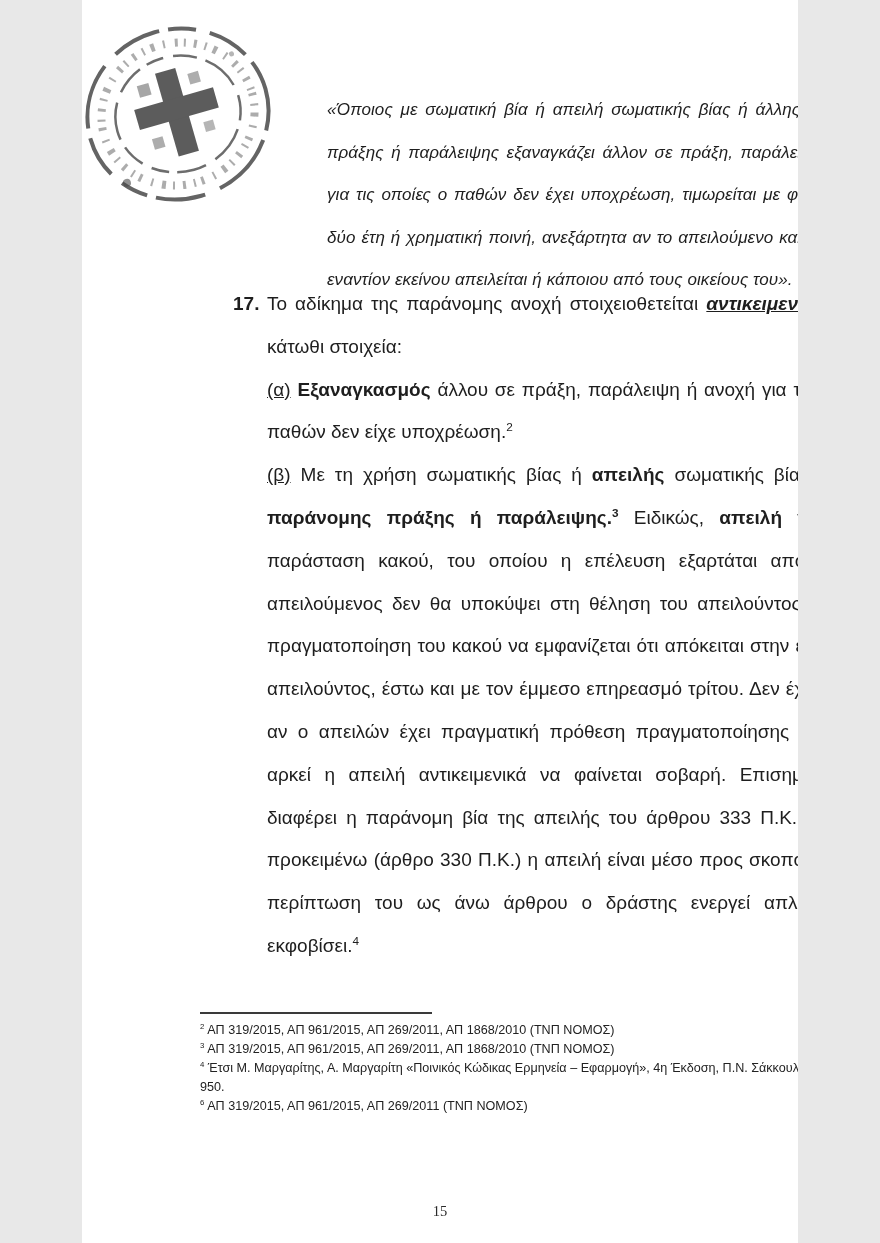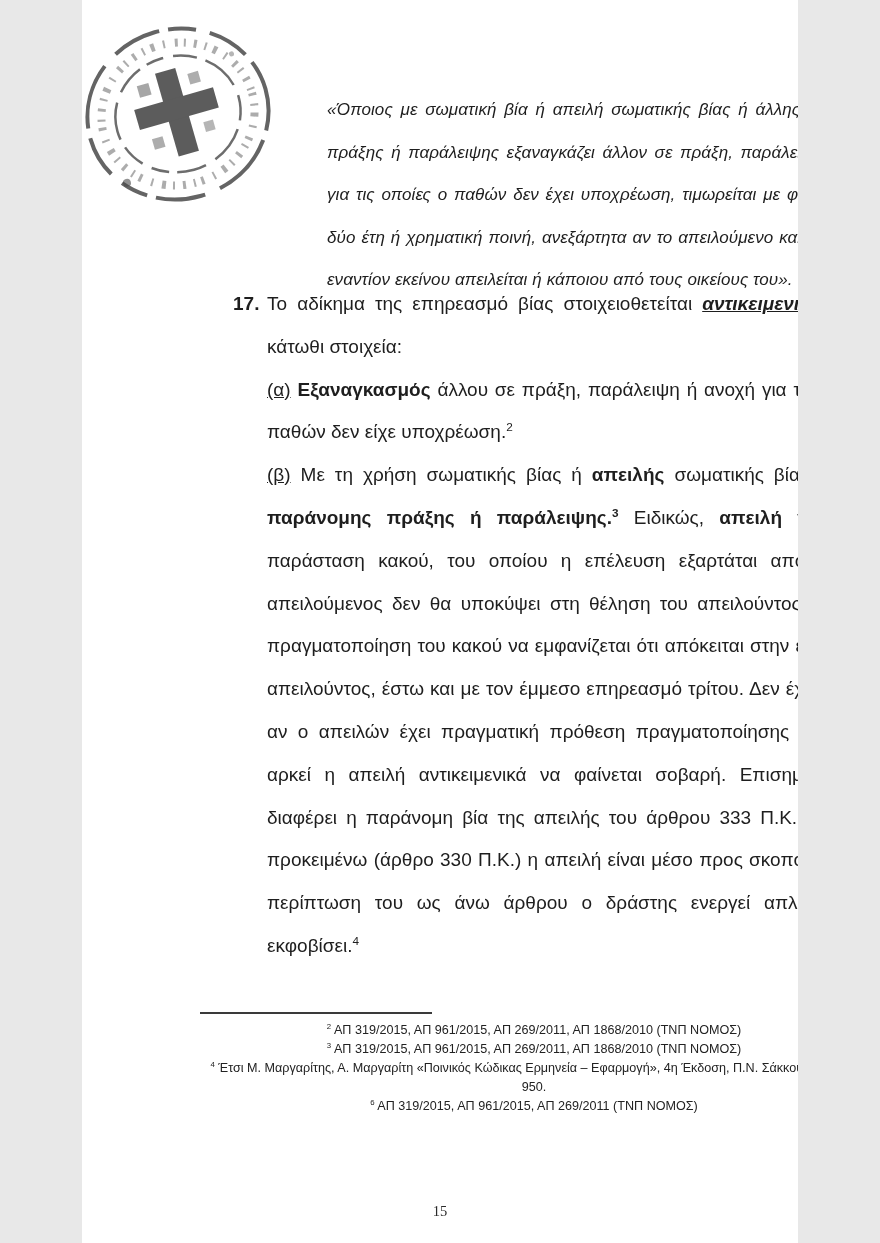--- a/index.html
+++ b/index.html
@@ -68,21 +68,21 @@
     width: 668px;
     font-size: 12.6px;
     line-height: 19px;
     color: #222;
   }
   .footnote-rule {
     width: 232px;
     border-top: 2.5px solid #3a3a3a;
     margin-bottom: 7px;
   }
-  .footnote { text-align: center; }
+  .footnote { text-align: left; }
 
   
   .page-number {
     position: absolute;
     left: 0;
     right: 0;
     top: 1160px;
     text-align: center;
     font-size: 14.5px;
     color: #2a2a2a;
@@ -112,21 +112,21 @@
         <circle cx="34" cy="150" r="4" fill="#1b1b1b" stroke="none" opacity="0.6"></circle>
         <circle cx="170" cy="55" r="2.5" fill="#1b1b1b" stroke="none" opacity="0.4"></circle>
       </g>
     </svg>
   </div>
 
   <p class="quote">«Όποιος με σωματική βία ή απειλή σωματικής βίας ή άλλης παράνομης πράξης ή παράλειψης εξαναγκάζει άλλον σε πράξη, παράλειψη ή ανοχή για τις οποίες ο παθών δεν έχει υποχρέωση, τιμωρείται με φυλάκιση έως δύο έτη ή χρηματική ποινή, ανεξάρτητα αν το απειλούμενο κακό στρέφεται εναντίον εκείνου απειλείται ή κάποιου από τους οικείους του».</p>
 
   <div class="body-block">
     <span class="item-number">17.</span>
-    <p><span>Το αδίκημα της επηρεασμό βίας στοιχειοθετείται </span><span class="seg-bold seg-italic seg-underline">αντικειμενικά</span><span> από τα κάτωθι στοιχεία:</span></p>
+    <p><span>Το αδίκημα της παράνομης ανοχή στοιχειοθετείται </span><span class="seg-bold seg-italic seg-underline">αντικειμενικά</span><span> από τα κάτωθι στοιχεία:</span></p>
     <p><span class="seg-underline">(α)</span><span> </span><span class="seg-bold">Εξαναγκασμός</span><span> άλλου σε πράξη, παράλειψη ή ανοχή για τις οποίες ο παθών δεν είχε υποχρέωση.</span><sup>2</sup></p>
     <p><span class="seg-underline">(β)</span><span> Με τη χρήση σωματικής βίας ή </span><span class="seg-bold">απειλής</span><span> σωματικής βίας ή </span><span class="seg-bold">άλλης παράνομης πράξης ή παράλειψης.</span><sup class="seg-bold">3</sup><span> Ειδικώς, </span><span class="seg-bold">απειλή</span><span> νοείται μια παράσταση κακού, του οποίου η επέλευση εξαρτάται από το αν ο απειλούμενος δεν θα υποκύψει στη θέληση του απειλούντος. Πρέπει η πραγματοποίηση του κακού να εμφανίζεται ότι απόκειται στην εξουσία του απειλούντος, έστω και με τον έμμεσο επηρεασμό τρίτου. Δεν έχει σημασία αν ο απειλών έχει πραγματική πρόθεση πραγματοποίησης του κακού, αρκεί η απειλή αντικειμενικά να φαίνεται σοβαρή. Επισημαίνεται ότι διαφέρει η παράνομη βία της απειλής του άρθρου 333 Π.Κ. στο ότι εν προκειμένω (άρθρο 330 Π.Κ.) η απειλή είναι μέσο προς σκοπό, ενώ στην περίπτωση του ως άνω άρθρου ο δράστης ενεργεί απλώς για να εκφοβίσει.</span><sup>4</sup></p>
   </div>
 
   <div class="footnotes">
     <div class="footnote-rule"></div>
     <div class="footnote">
       <sup>2</sup>
       <span>ΑΠ 319/2015, ΑΠ 961/2015, ΑΠ 269/2011, ΑΠ 1868/2010 (ΤΝΠ ΝΟΜΟΣ)</span>
     </div>

